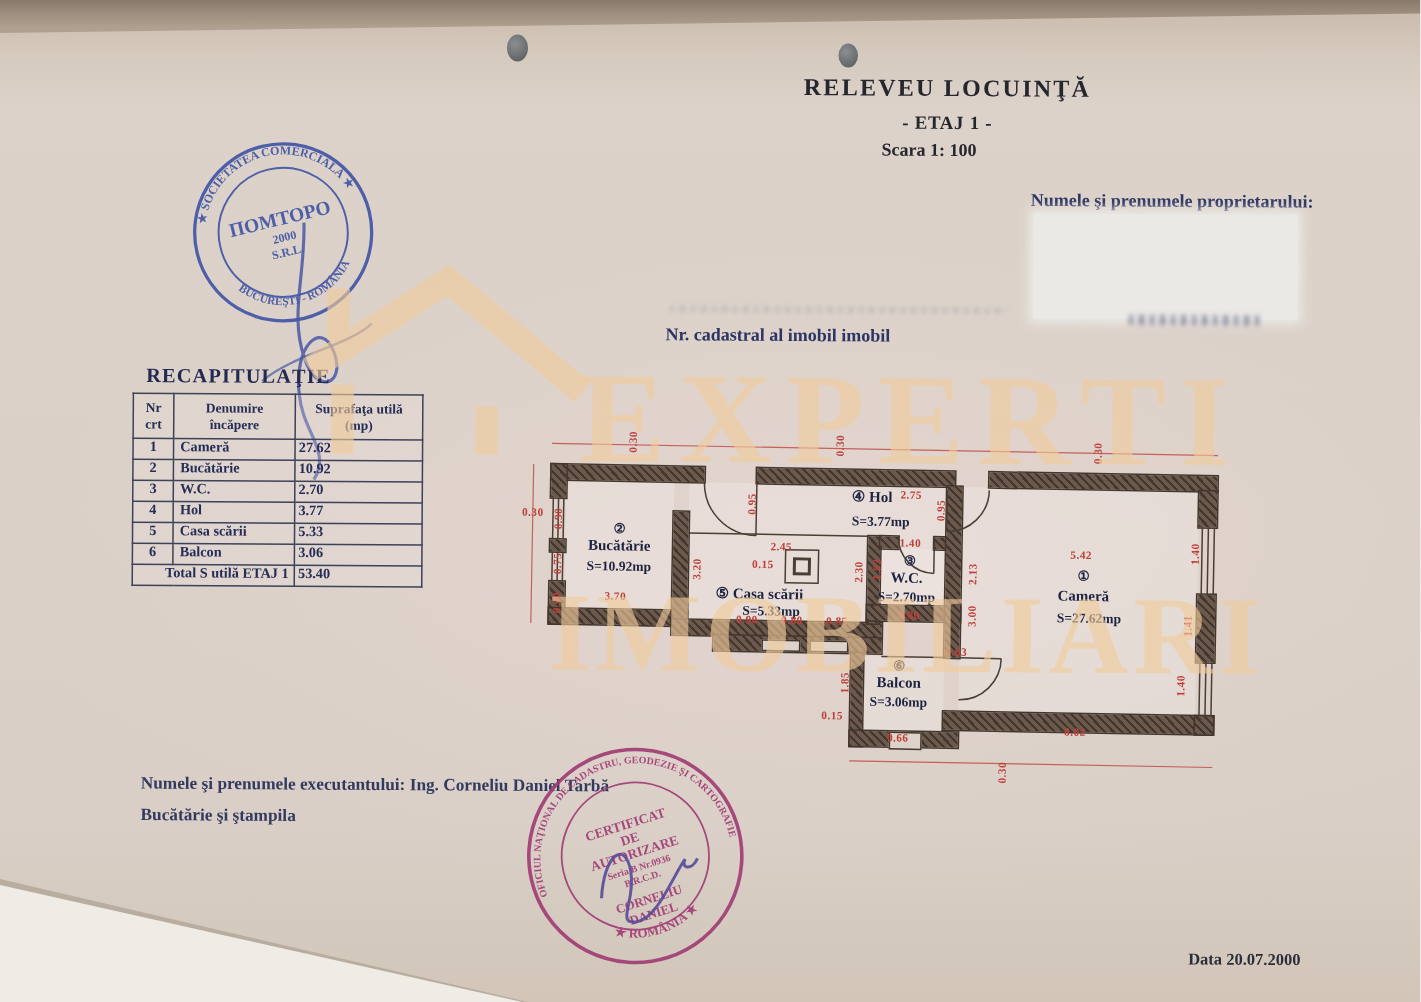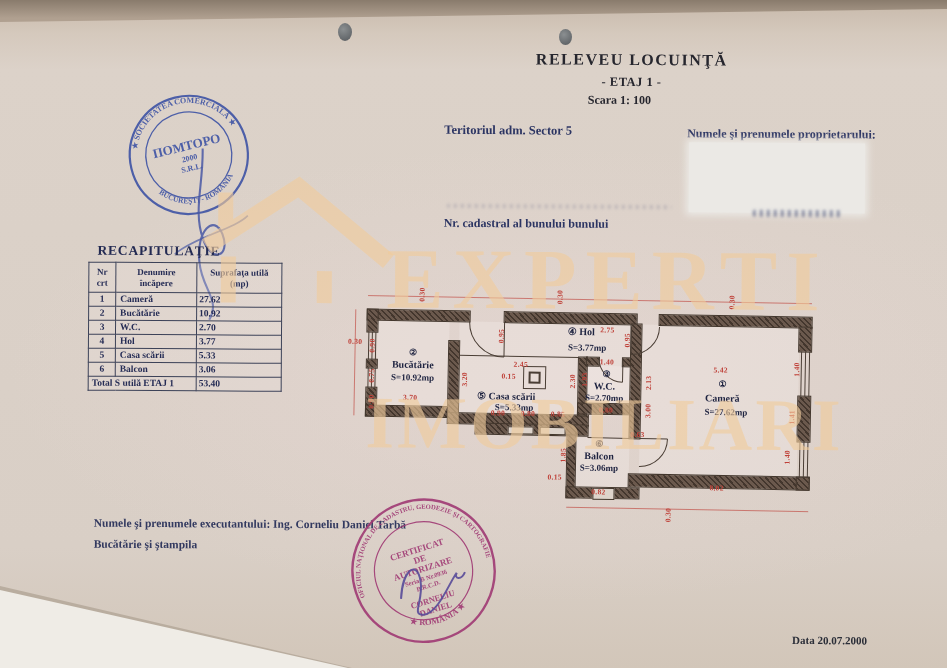--- a/index.html
+++ b/index.html
@@ -76,27 +76,26 @@
   <div class="abs wedge"></div>
   <div class="abs hole" style="left:338px;top:23px;width:14px;height:18px;"></div>
   <div class="abs hole" style="left:559px;top:29px;width:13px;height:16px;"></div>
 
   <div class="abs doc">
 
     <div class="abs title">RELEVEU  LOCUINŢĂ</div>
     <div class="abs etaj">- ETAJ 1 -</div>
     <div class="abs scara">Scara  1: 100</div>
     <div class="abs muni ink">
-      <div>Teritoriul adm. Sector 5</div>
     </div>
     <div class="abs owner ink">Numele şi prenumele proprietarului:</div>
     <div class="abs redact-box"></div>
     <div class="abs smudge" style="left:752px;top:208px;width:88px;height:7px;"></div>
     <div class="abs smudge" style="left:446px;top:204px;width:225px;height:4px;opacity:.35;"></div>
-    <div class="abs cadastral ink">Nr. cadastral al bunului bunului</div>
+    <div class="abs cadastral ink">Nr. cadastral al imobil imobil</div>
 
     <div class="abs stamp-blue">
       <svg width="130" height="240" viewBox="0 0 130 240">
         <g fill="none" stroke="#3a50a4">
           <circle cx="65" cy="65" r="59" stroke-width="2.2"></circle>
           <circle cx="65" cy="65" r="43" stroke-width="1.3"></circle>
         </g>
         <defs>
           <path id="bt" d="M13,65 A52,52 0 0 1 117,65"></path>
           <path id="bb" d="M22,88 A49,49 0 0 0 108,88"></path>
@@ -152,21 +151,21 @@
             <td class="c1">5</td>
             <td class="c2">Casa scării</td>
             <td class="c3">5.33</td>
           </tr>
           <tr>
             <td class="c1">6</td>
             <td class="c2">Balcon</td>
             <td class="c3">3.06</td>
           </tr>
           <tr>
-            <td colspan="2" style="text-align: left; padding-left: 3px;">Total S utilă  ETAJ 1</td>
+            <td colspan="2" style="text-align: center; padding-left: 20px;">Total S utilă  ETAJ 1</td>
             <td class="c3">53.40</td>
           </tr>
         </tbody>
     </table>
 
     <div class="abs" id="plan">
 
       <div class="roombg" style="left:28px;top:38px;width:72px;height:86px;"></div>
       <div class="roombg" style="left:110px;top:38px;width:172px;height:92px;"></div>
       <div class="roombg" style="left:292px;top:38px;width:158px;height:150px;"></div>
@@ -255,21 +254,21 @@
           <div class="dim" style="left: 210px; top: 129px;">0.85</div>
           <div class="dim rot" style="left: 278px; top: 54px;">0.95</div>
           <div class="dim" style="left: 258px; top: 76px;">1.40</div>
           <div class="dim rot" style="left: 236px; top: 94px;">1.93</div>
           <div class="dim" style="left: 258px; top: 124px;">0.80</div>
           <div class="dim rot" style="left: 300px; top: 96px;">2.13</div>
           <div class="dim rot" style="left: 300px; top: 124px;">3.00</div>
           <div class="dim" style="left: 290px; top: 148px;">0.63</div>
           <div class="dim rot" style="left: 216px; top: 170px;">1.85</div>
           <div class="dim" style="left: 208px; top: 192px;">0.15</div>
-          <div class="dim" style="left: 252px; top: 206px;">0.82</div>
+          <div class="dim" style="left: 252px; top: 206px;">0.66</div>
           <div class="dim" style="left: 370px; top: 200px;">8.02</div>
           <div class="dim rot" style="left: 448px; top: 80px;">1.40</div>
           <div class="dim rot" style="left: 444px; top: 128px;">1.41</div>
           <div class="dim rot" style="left: 440px; top: 168px;">1.40</div>
           <div class="dim rot" style="left: 322px; top: 228px;">0.30</div>
         </div>
     </div>
 
     <div class="abs wm wm1">EXPERTI</div>
     <div class="abs wm wm2">IMOBILIARI</div>

